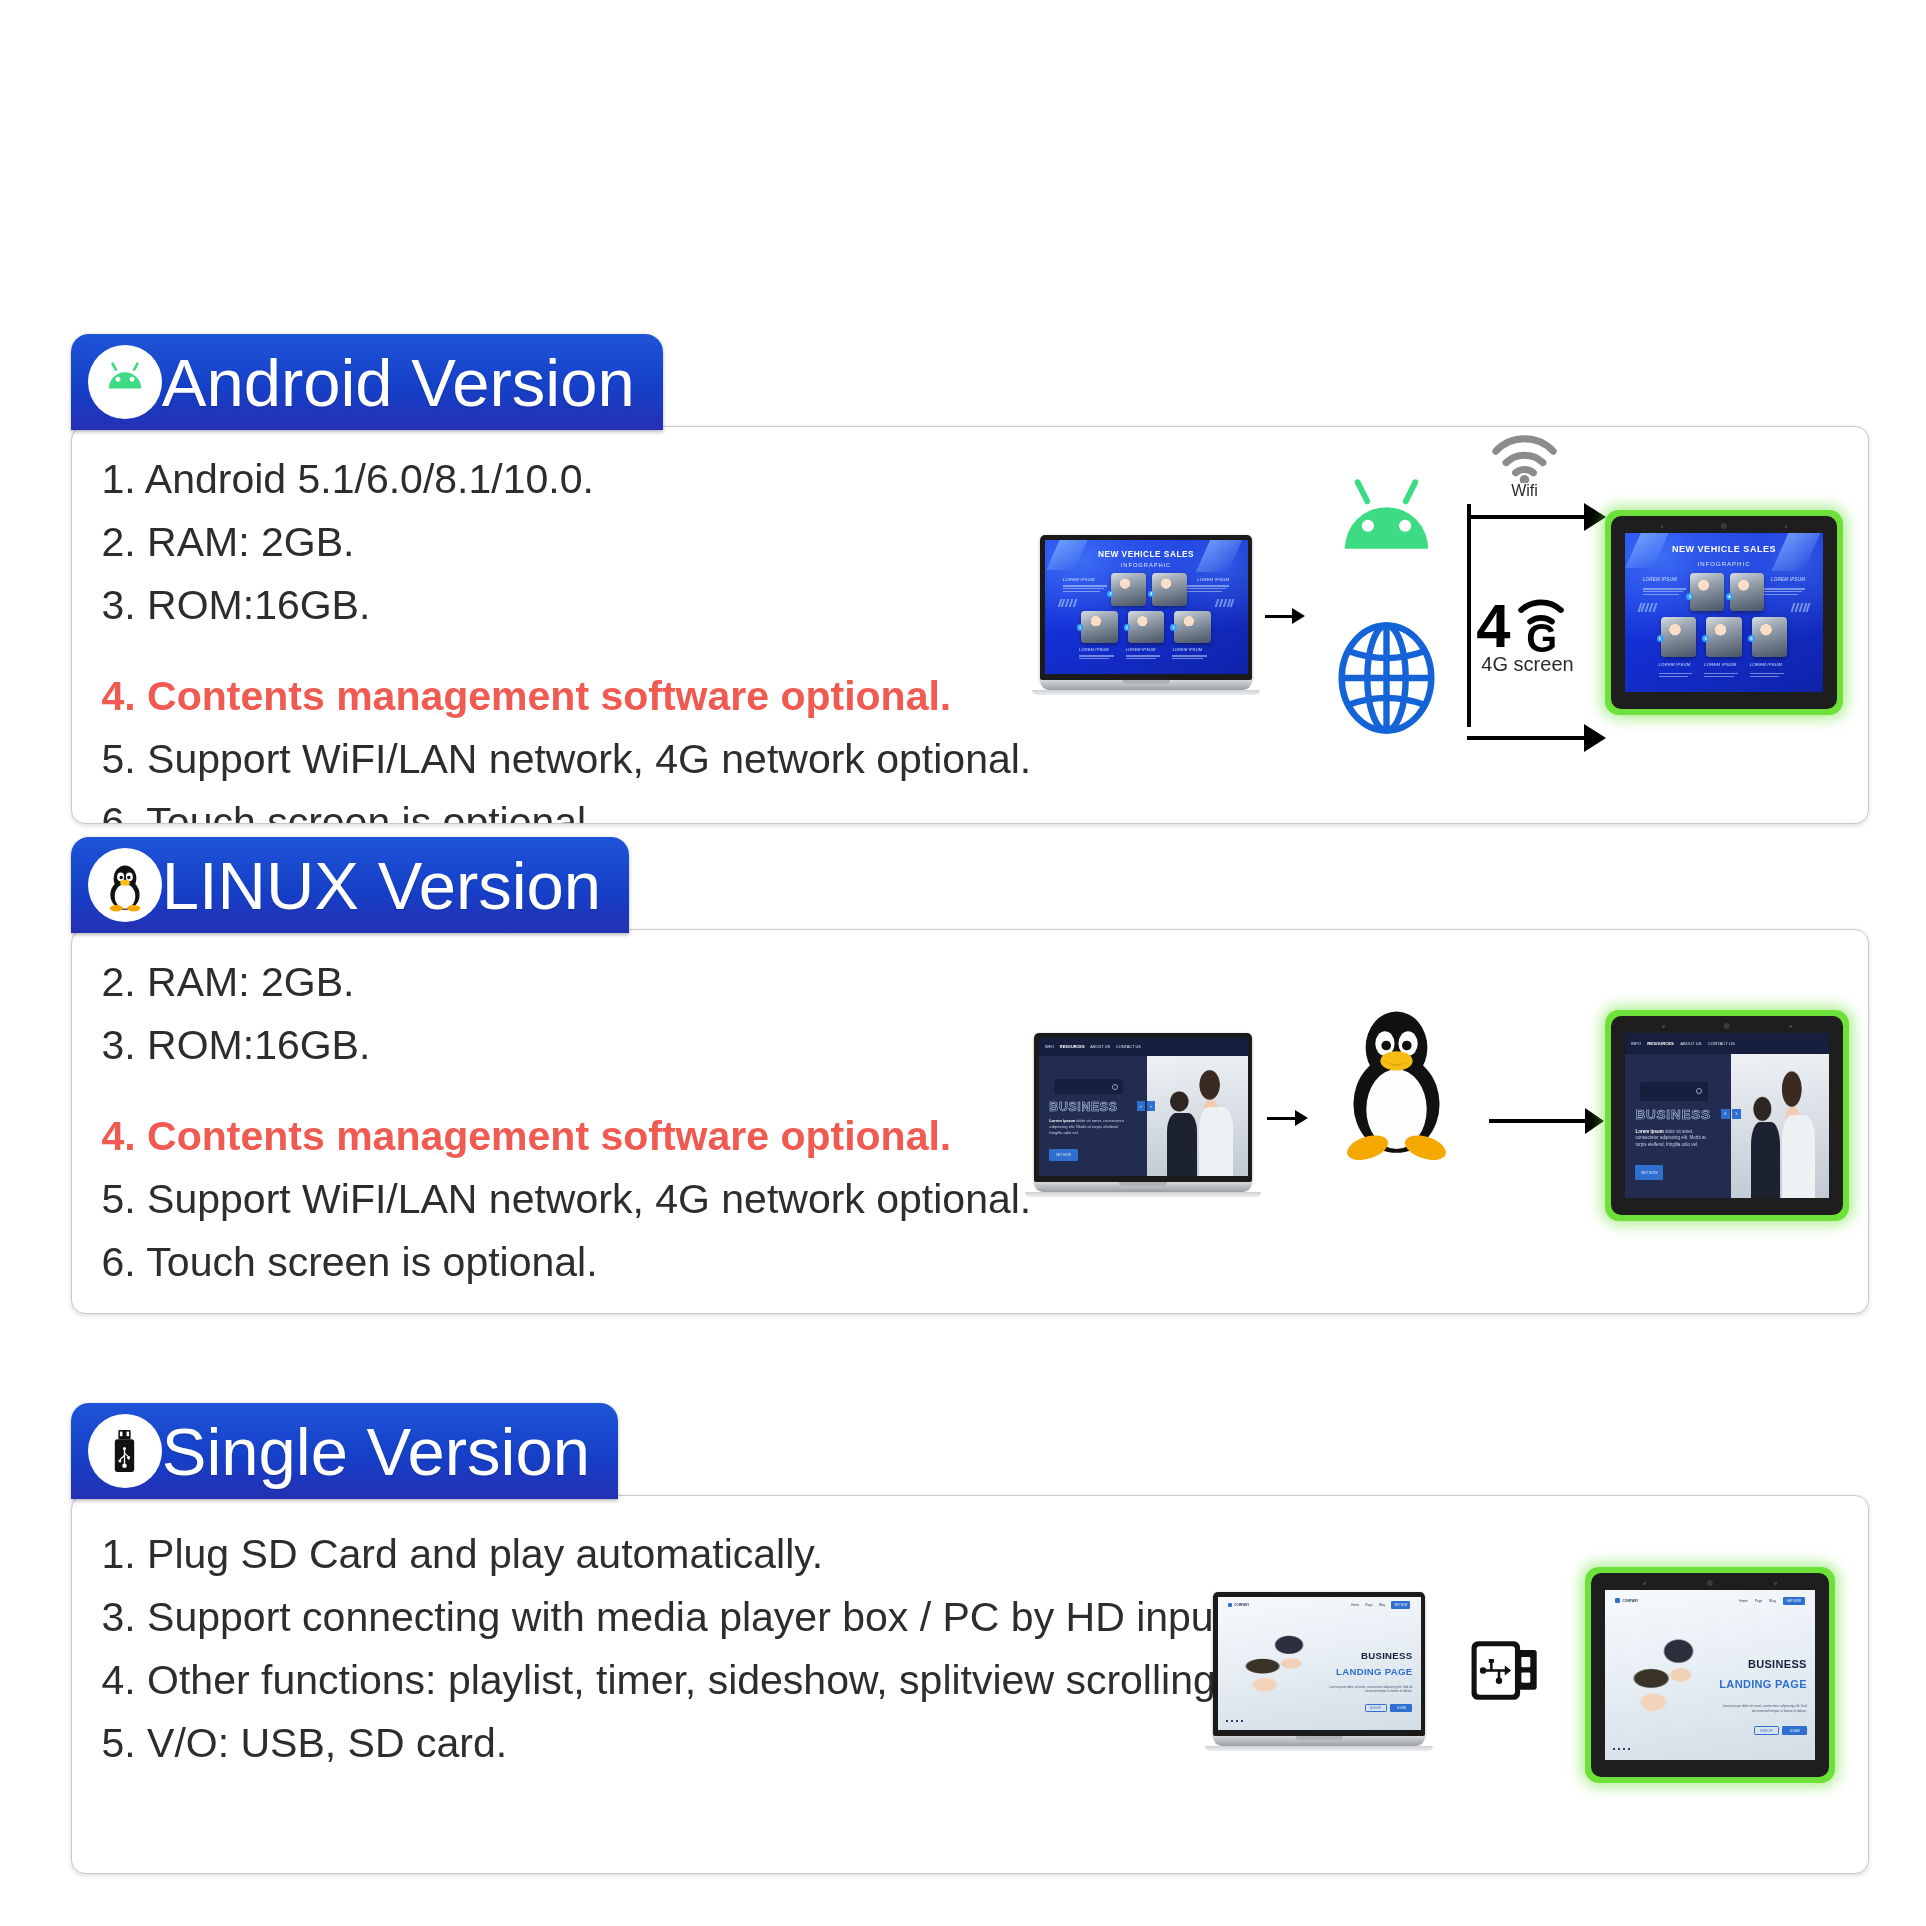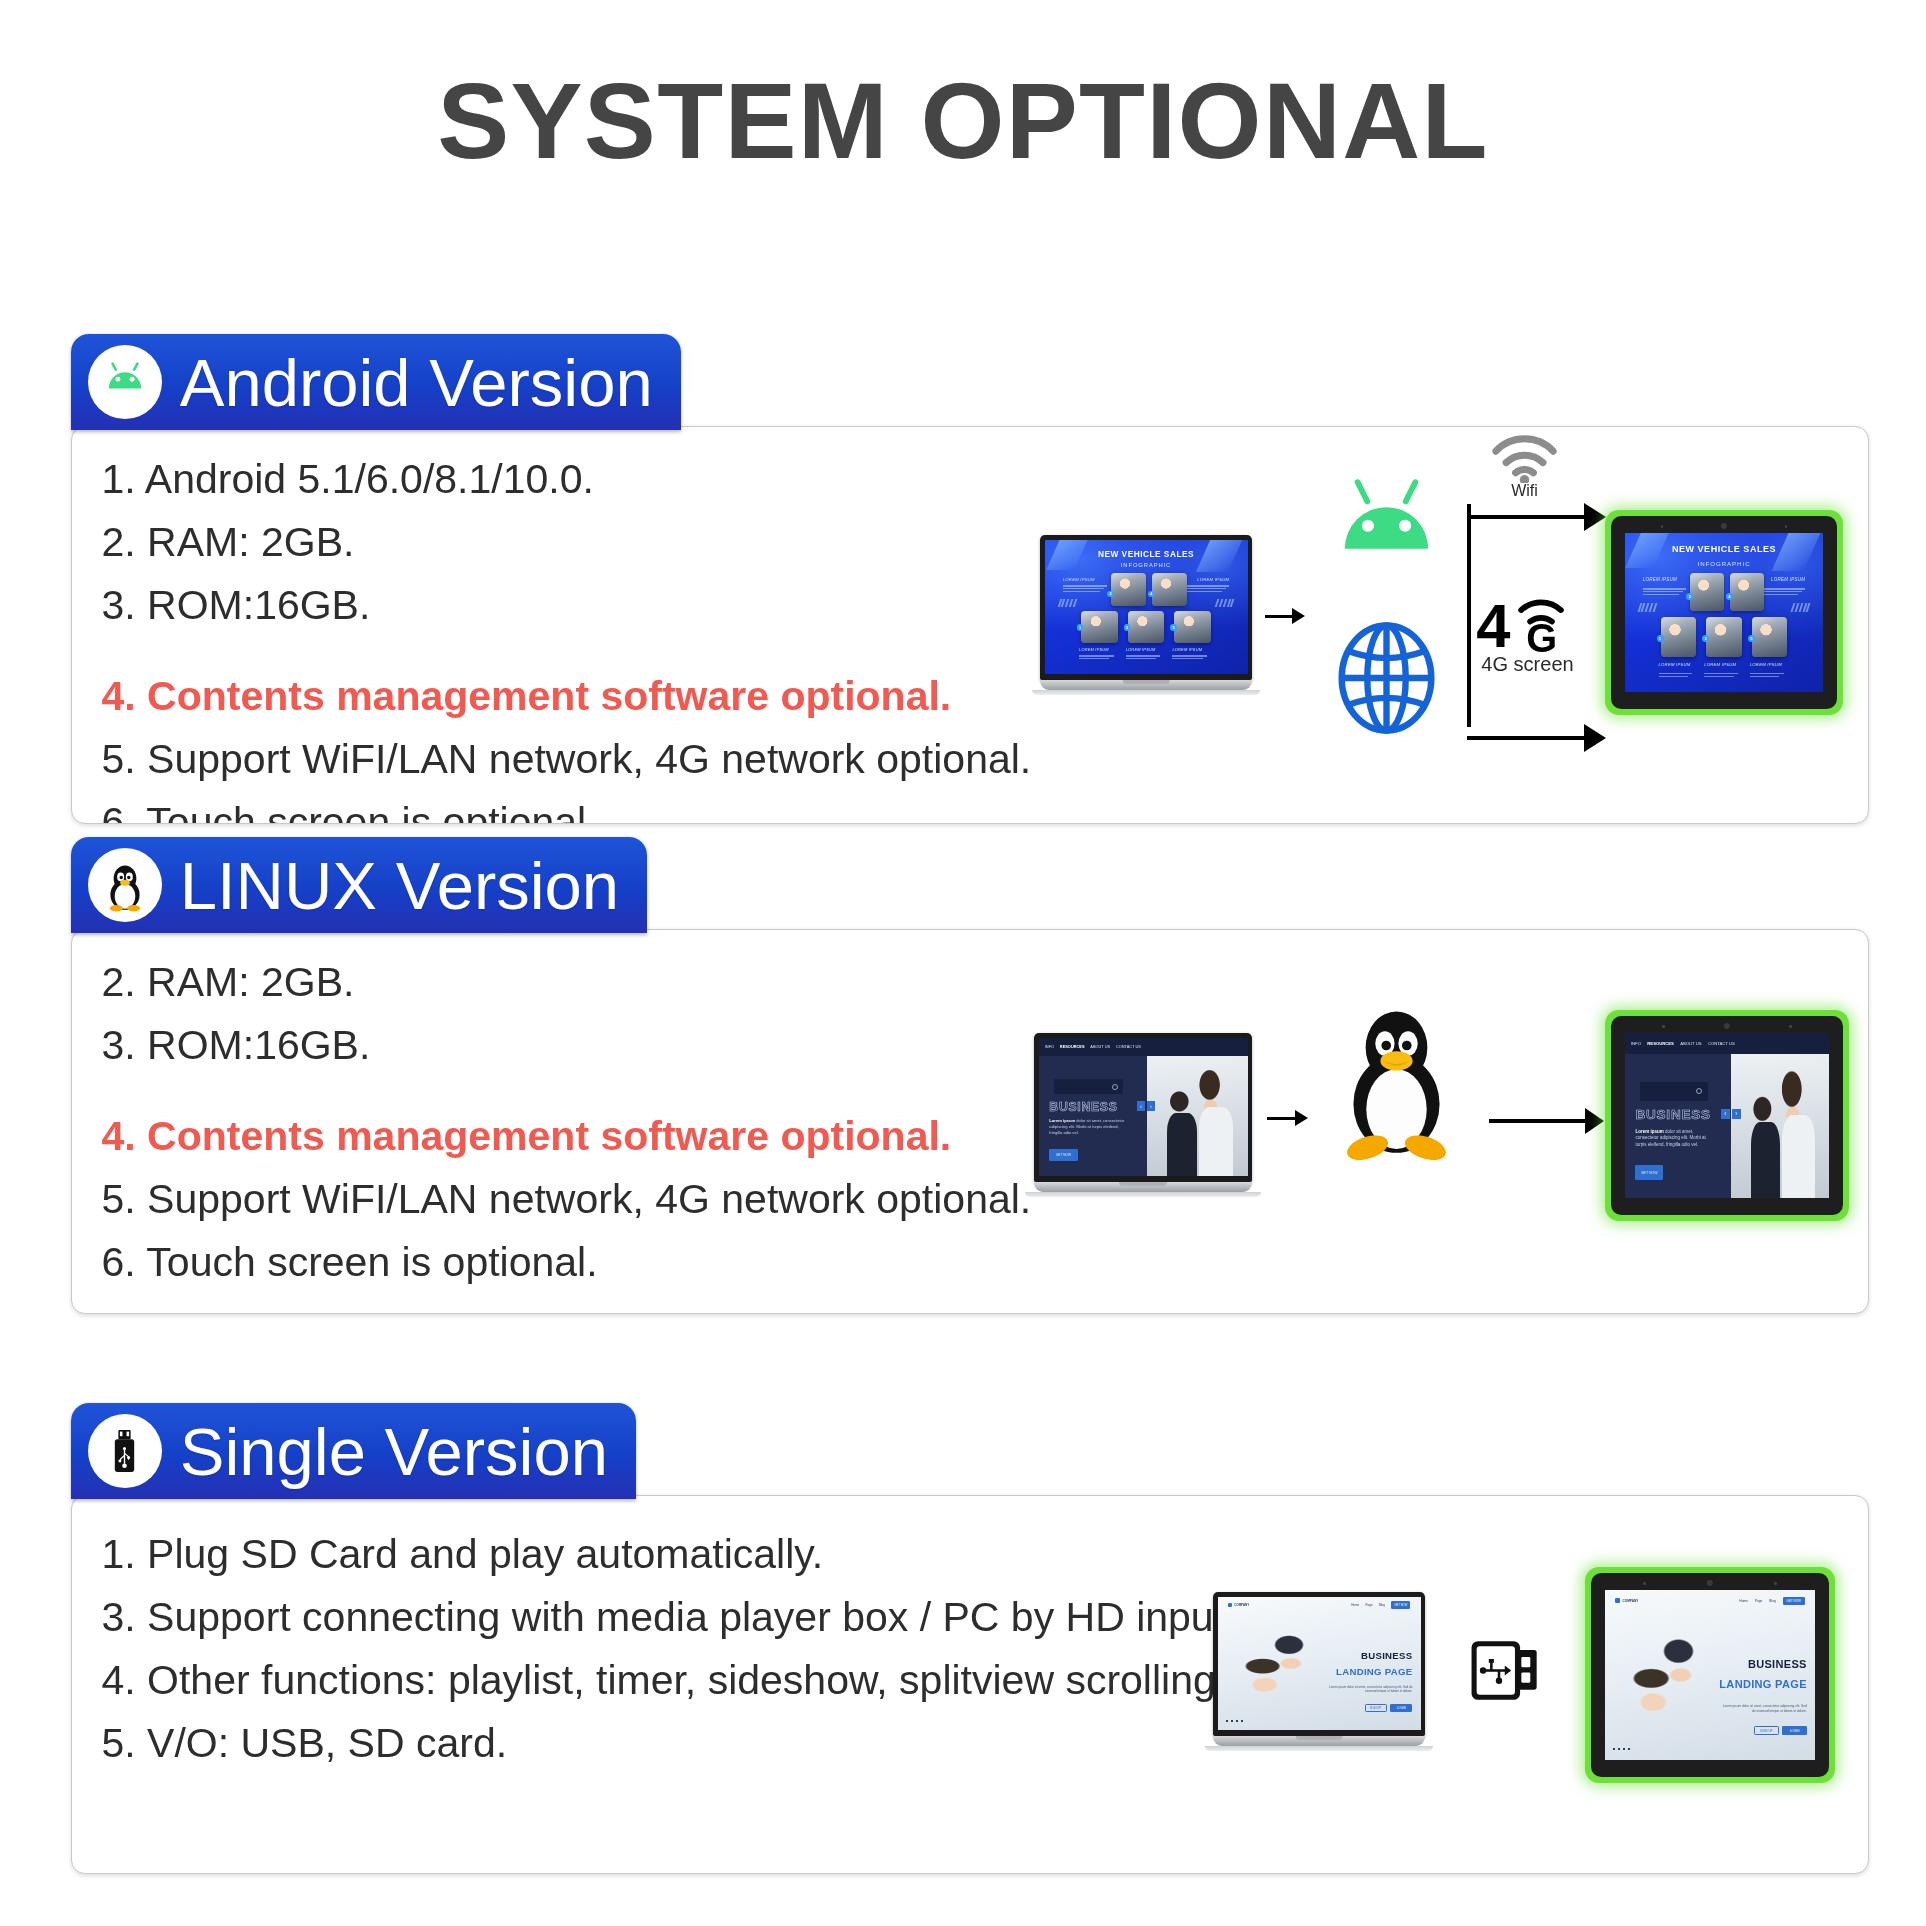--- a/index.html
+++ b/index.html
@@ -54,21 +54,20 @@
     width: 74px; height: 74px; border-radius: 50%;
     background: #ffffff;
     display: flex; align-items: center; justify-content: center;
     flex: 0 0 auto;
     overflow: hidden;
   }
   .section-header .hdr-label {
     color: #ffffff;
     font-size: 67px;
     line-height: 1;
-    margin-left: 18px;
     white-space: nowrap;
     font-weight: 400;
     text-shadow: 0 1.3px 1.9px rgba(0,0,0,.18);
   }
 
   .section-body {
     position: relative;
     margin-top: -3.9px;
     width: 1798px;
     border: 1.3px solid #c9c9c9;
@@ -255,21 +254,20 @@
 
   .net-label { position:absolute; text-align:center; color:#2b2b2b; white-space:nowrap;}
 
   .usbconn { position:absolute; }
 </style>
 </head>
 <body>
 
 <div class="page">
 
-  <div class="page-title">SYSTEM OPTIONAL</div>
 
   <div class="section" id="sec-android">
 
     <div class="section-header">
       <div class="badge">
         <svg width="54" height="54" viewBox="0 0 100 100" aria-hidden="true">
           <g fill="#3ddc84">
             <path d="M27 16 L33 27" stroke="#3ddc84" stroke-width="5" stroke-linecap="round" fill="none"></path>
             <path d="M73 16 L67 27" stroke="#3ddc84" stroke-width="5" stroke-linecap="round" fill="none"></path>
             <path d="M20 62 a30 30 0 0 1 60 0 z"></path>

